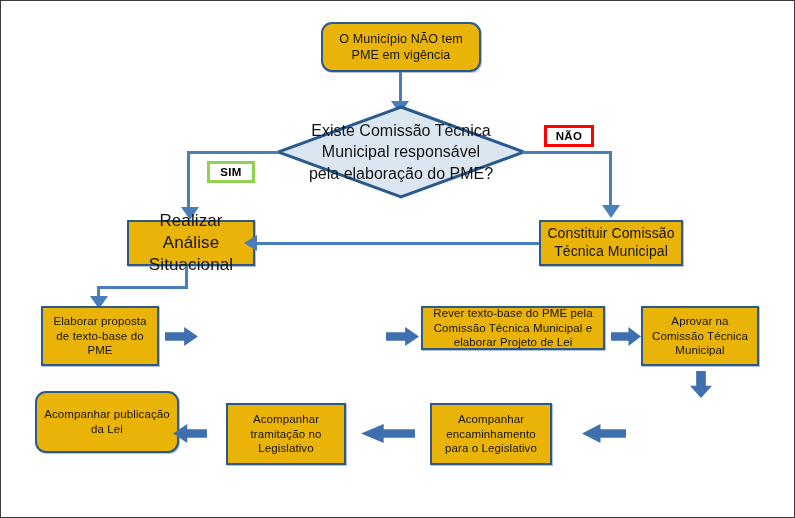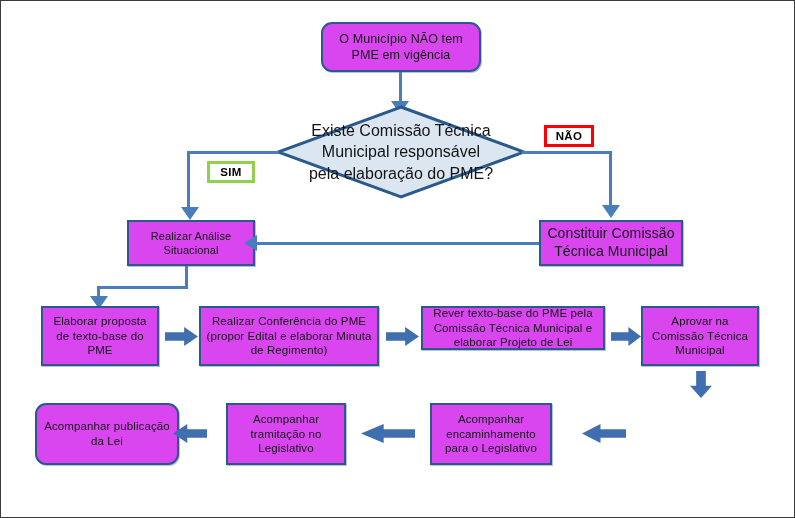--- a/index.html
+++ b/index.html
@@ -15,21 +15,21 @@
     border: 1px solid #3b3b3b;
     box-sizing: border-box;
     overflow: hidden;
     font-family: "Liberation Sans", sans-serif;
   }
 
   
   .node {
     position: absolute;
     box-sizing: border-box;
-    background: #d946ef;
+    background: #eab308;
     border: 2px solid #2a5a8c;
     color: #141414;
     display: flex;
     align-items: center;
     justify-content: center;
     text-align: center;
     line-height: 1.28;
     letter-spacing: .1px;
     padding: 2px 4px;
     box-shadow: 1px 1px 0 rgba(40,80,130,.35);
@@ -139,21 +139,21 @@
   </div>
 
   <div class="ln h" style="left:186px; top:150px; width:92px;"></div>
   <div class="ln v" style="left:186px; top:150px; height:60px;"></div>
   <div class="head down" style="left:180px; top:206px;"></div>
 
   <div class="ln h" style="left:521px; top:150px; width:90px;"></div>
   <div class="ln v" style="left:608px; top:150px; height:58px;"></div>
   <div class="head down" style="left:601px; top:204px;"></div>
 
-  <div class="node" style="left:126px; top:219px; width:128px; height:46px; font-size:11px;">
+  <div class="node" style="left:126px; top:219px; width:128px; height:46px; font-size:17px;">
     <span class="txt">Realizar Análise Situacional</span>
   </div>
 
   <div class="node" style="left:538px; top:219px; width:144px; height:46px; font-size:14px;">
     <span class="txt">Constituir Comissão Técnica Municipal</span>
   </div>
 
   <div class="ln h" style="left:255px; top:241px; width:283px;"></div>
   <div class="head left" style="left:243px; top:234px;"></div>
 
@@ -161,39 +161,36 @@
   <div class="ln h" style="left:96px; top:285px; width:91px;"></div>
   <div class="ln v" style="left:96px; top:285px; height:14px;"></div>
   <div class="head down" style="left:89px; top:295px;"></div>
 
   <div class="node" style="left:40px; top:305px; width:118px; height:60px; font-size:11.5px;">
     <span class="txt">Elaborar proposta de texto-base do PME</span>
   </div>
 
   <div class="blockarrow right" style="left:164px; top:326px; width:33px; height:19px;"></div>
 
-  <div class="node" style="left:198px; top:305px; width:180px; height:60px; font-size:11.5px;">
-    <span class="txt">Realizar Conferência do PME (propor Edital e elaborar Minuta de Regimento)</span>
-  </div>
 
   <div class="blockarrow right" style="left:385px; top:326px; width:33px; height:19px;"></div>
 
   <div class="node" style="left:420px; top:305px; width:184px; height:44px; font-size:11.5px;">
     <span class="txt">Rever texto-base do PME pela Comissão Técnica Municipal e elaborar Projeto de Lei</span>
   </div>
 
   <div class="blockarrow right" style="left:610px; top:326px; width:30px; height:19px;"></div>
 
   <div class="node" style="left:640px; top:305px; width:118px; height:60px; font-size:11.5px;">
     <span class="txt">Aprovar na Comissão Técnica Municipal</span>
   </div>
 
   <div class="blockarrow down" style="left:689px; top:370px; width:22px; height:27px;"></div>
 
-  <div class="node rounded" style="left:34px; top:402px; width:144px; height:62px; font-size:11.5px;">
+  <div class="node rounded" style="left:34px; top:390px; width:144px; height:62px; font-size:11.5px;">
     <span class="txt">Acompanhar publicação da Lei</span>
   </div>
 
   <div class="blockarrow left" style="left:172px; top:423px; width:34px; height:19px;"></div>
 
   <div class="node" style="left:225px; top:402px; width:120px; height:62px; font-size:11.5px;">
     <span class="txt">Acompanhar tramitação no Legislativo</span>
   </div>
 
   <div class="blockarrow left" style="left:360px; top:423px; width:54px; height:19px;"></div>

